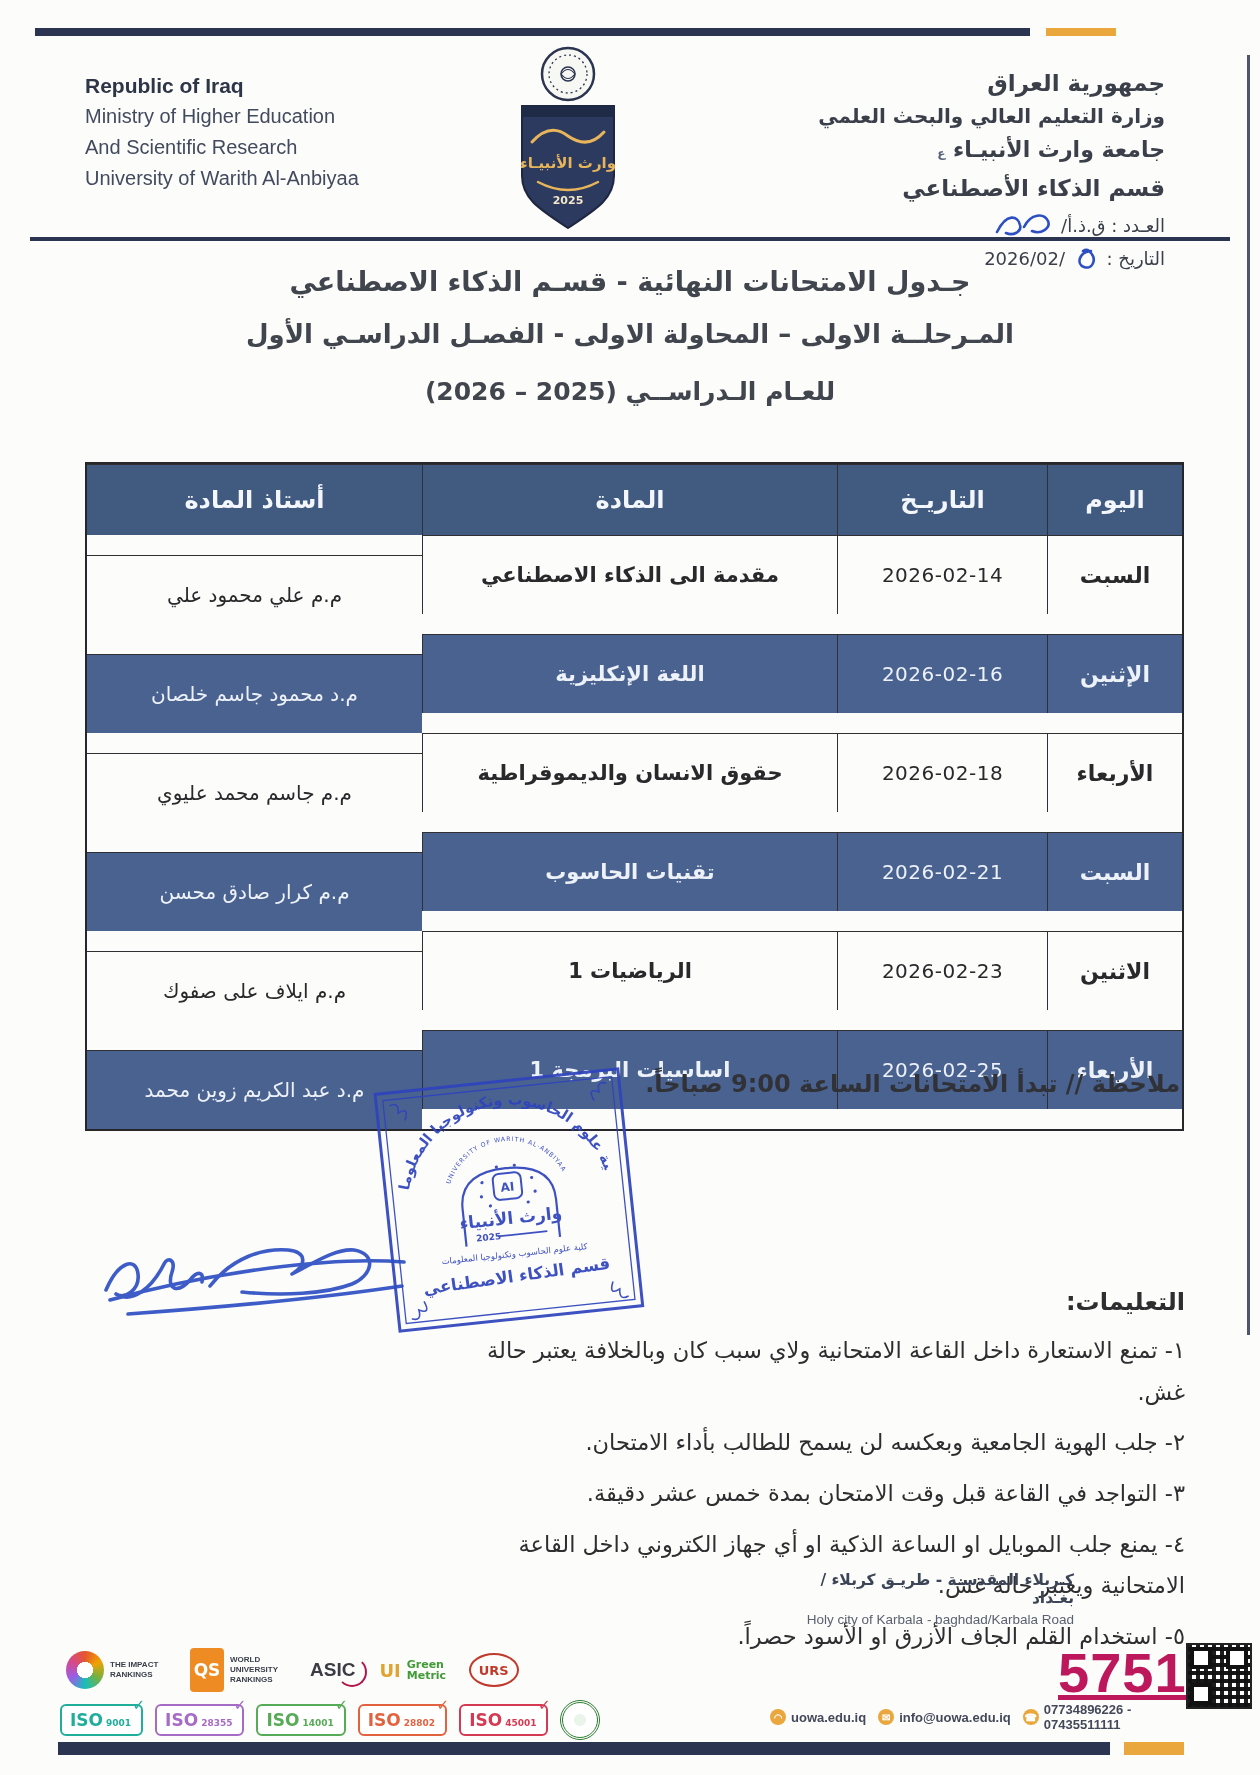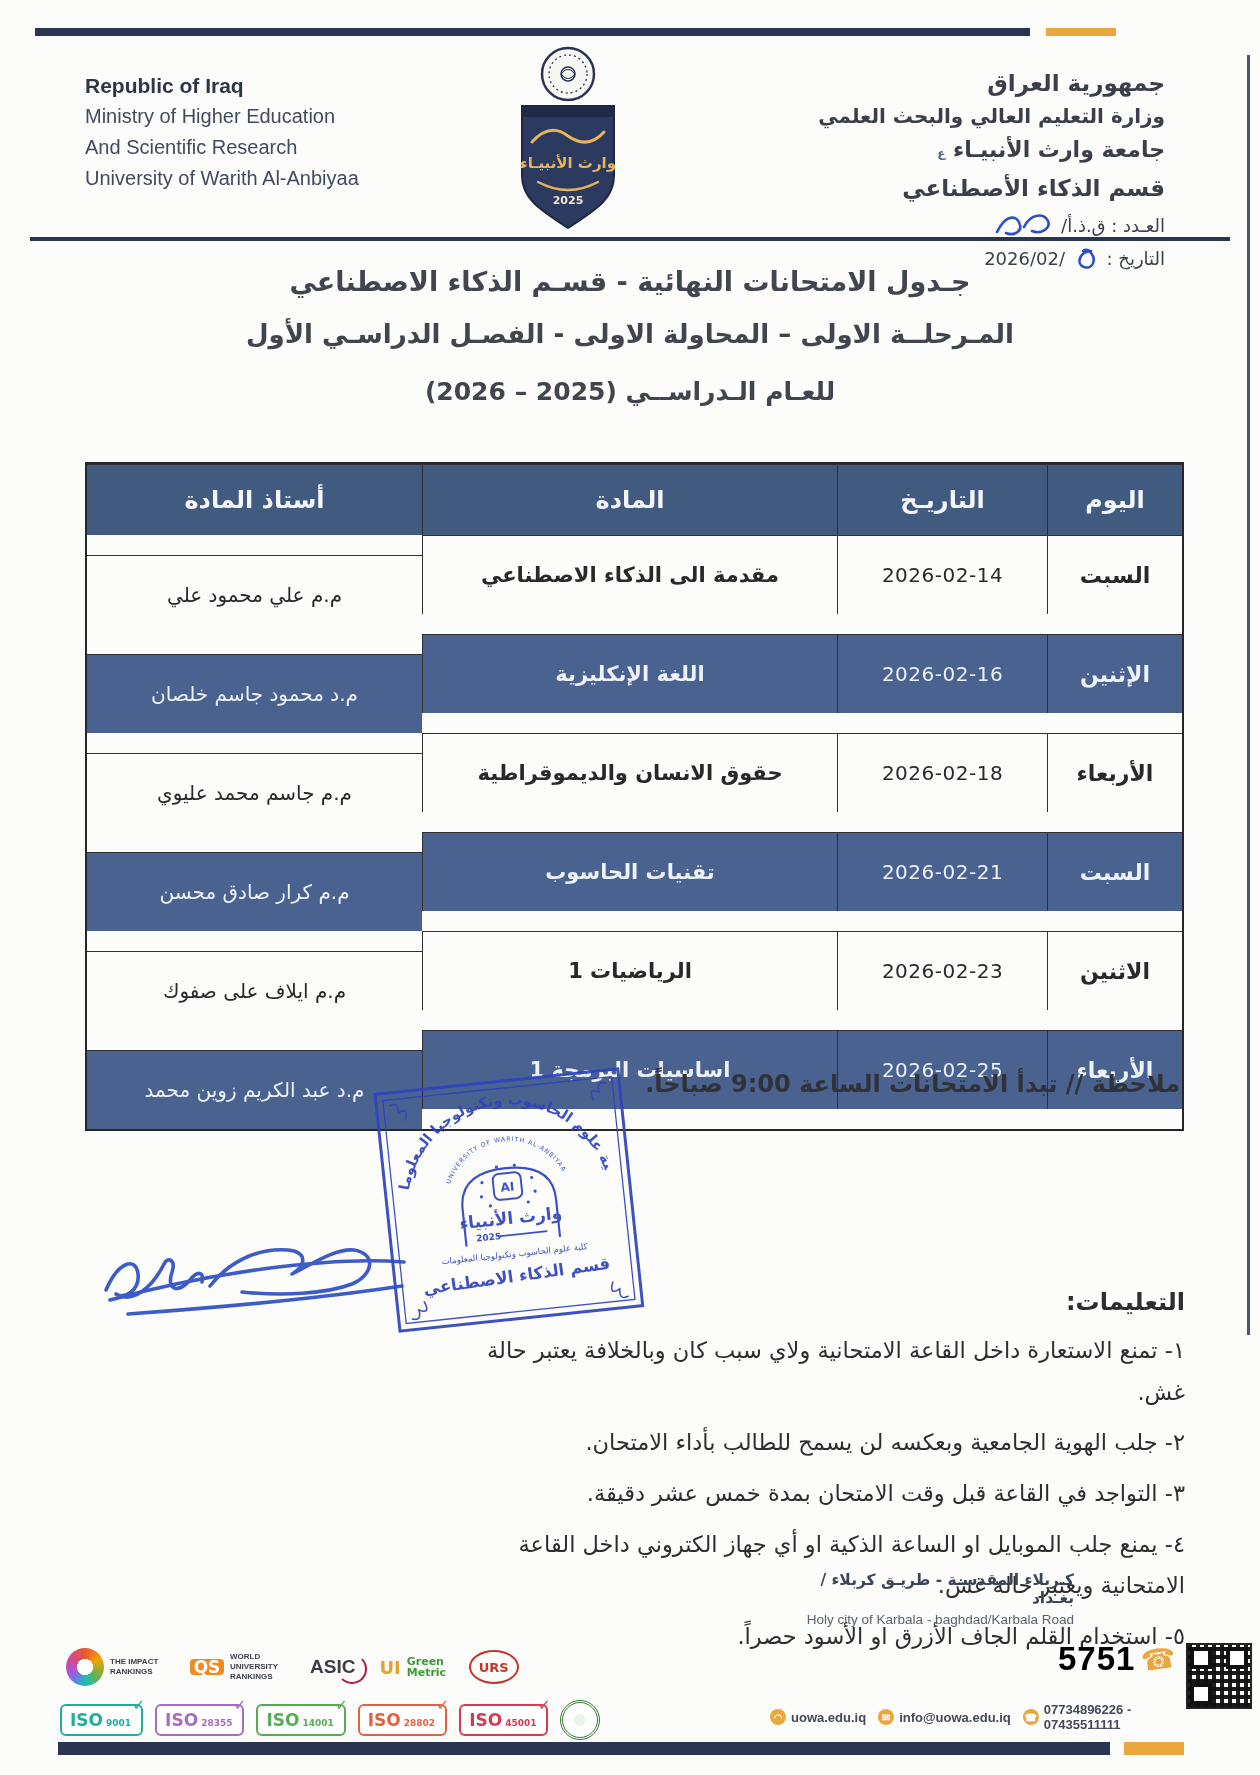--- a/index.html
+++ b/index.html
@@ -66,21 +66,21 @@
   .instr .it{font-size:22.5px;line-height:1.85;margin-bottom:9px;font-weight:500;}
 
   
   .f-rank{left:66px;top:1648px;display:flex;align-items:center;gap:18px;}
   .rk-txt{font-size:8px;font-weight:bold;color:#3a3f4a;line-height:10px;width:62px;
           font-family:"Liberation Sans",sans-serif;}
   .rk-flower{width:38px;height:38px;border-radius:50%;
      background:radial-gradient(circle,#fff 0 8px,transparent 8px),
      conic-gradient(#e4572e,#f0a202,#76b041,#17bebb,#9b5de5,#d5488f,#e4572e);}
   .rk{display:flex;align-items:center;gap:6px;}
-  .qs-box{width:34px;height:16px;background:#ee8b22;color:#fff;font-weight:bold;font-size:17px;
+  .qs-box{width:34px;height:44px;background:#ee8b22;color:#fff;font-weight:bold;font-size:17px;
           display:flex;align-items:center;justify-content:center;border-radius:4px;}
   .rk-asic{font-size:19px;font-weight:bold;color:#3c3c46;position:relative;padding-right:6px;
            font-family:"Liberation Sans",sans-serif;}
   .rk-asic::after{content:"";position:absolute;right:-6px;top:-2px;width:26px;height:26px;
            border:2.5px solid #b0174e;border-left-color:transparent;border-top-color:transparent;
            border-radius:50%;}
   .ui-gold{font-size:18px;font-weight:bold;color:#e0a430;}
   .ui-green{font-size:11px;font-weight:bold;color:#3f9b35;line-height:11px;width:44px;display:inline-block;}
   .rk-urs{width:46px;height:30px;border:2.5px solid #c0392b;border-radius:50%;
           color:#c0392b;font-weight:bold;font-size:13px;display:flex;align-items:center;justify-content:center;}
@@ -95,22 +95,22 @@
   .iso3{border-color:#57ab57;color:#57ab57;}
   .iso4{border-color:#e2623f;color:#e2623f;}
   .iso5{border-color:#d63a52;color:#d63a52;}
   .wreath{width:34px;height:34px;border:3px double #2e7d32;border-radius:50%;
           background:radial-gradient(circle,#eaf4ea 0 6px,#fff 6px);}
 
   .f-addr{left:782px;top:1571px;width:292px;text-align:right;}
   .f-addr .ar{font-size:15.5px;font-weight:bold;color:#3c4556;direction:rtl;}
   .f-addr .en{font-size:13.5px;color:#5a6170;margin-top:5px;font-family:"Liberation Sans",sans-serif;}
   .f-phone{left:1058px;top:1640px;display:flex;align-items:center;gap:6px;}
-  .f-phone .n{font-size:33px;font-weight:bold;color:#000000;letter-spacing:1px;
-              font-family:"Liberation Sans",sans-serif;}
+  .f-phone .n{font-size:56px;font-weight:bold;color:#be185d;letter-spacing:1px;
+              font-family:"Liberation Sans",sans-serif;text-decoration:underline;}
   .f-phone .ic{font-size:28px;color:#e9a73e;transform:rotate(-8deg);}
   .f-qr{left:1186px;top:1643px;width:62px;height:62px;border:2px solid #222;
         background:
           repeating-linear-gradient(90deg,rgba(17,17,17,.95) 0 4px,transparent 4px 8px),
           repeating-linear-gradient(0deg,#171717 0 4px,#fff 4px 8px);}
   .f-qr span{position:absolute;width:14px;height:14px;border:4px solid #111;background:#fff;}
   .f-qr .q1{left:2px;top:2px;} .f-qr .q2{right:2px;top:2px;} .f-qr .q3{left:2px;bottom:2px;}
   .f-contact{left:770px;top:1702px;width:412px;display:flex;justify-content:flex-end;gap:12px;
              align-items:center;font-size:13px;font-weight:bold;color:#44495a;
              font-family:"Liberation Sans",sans-serif;}

